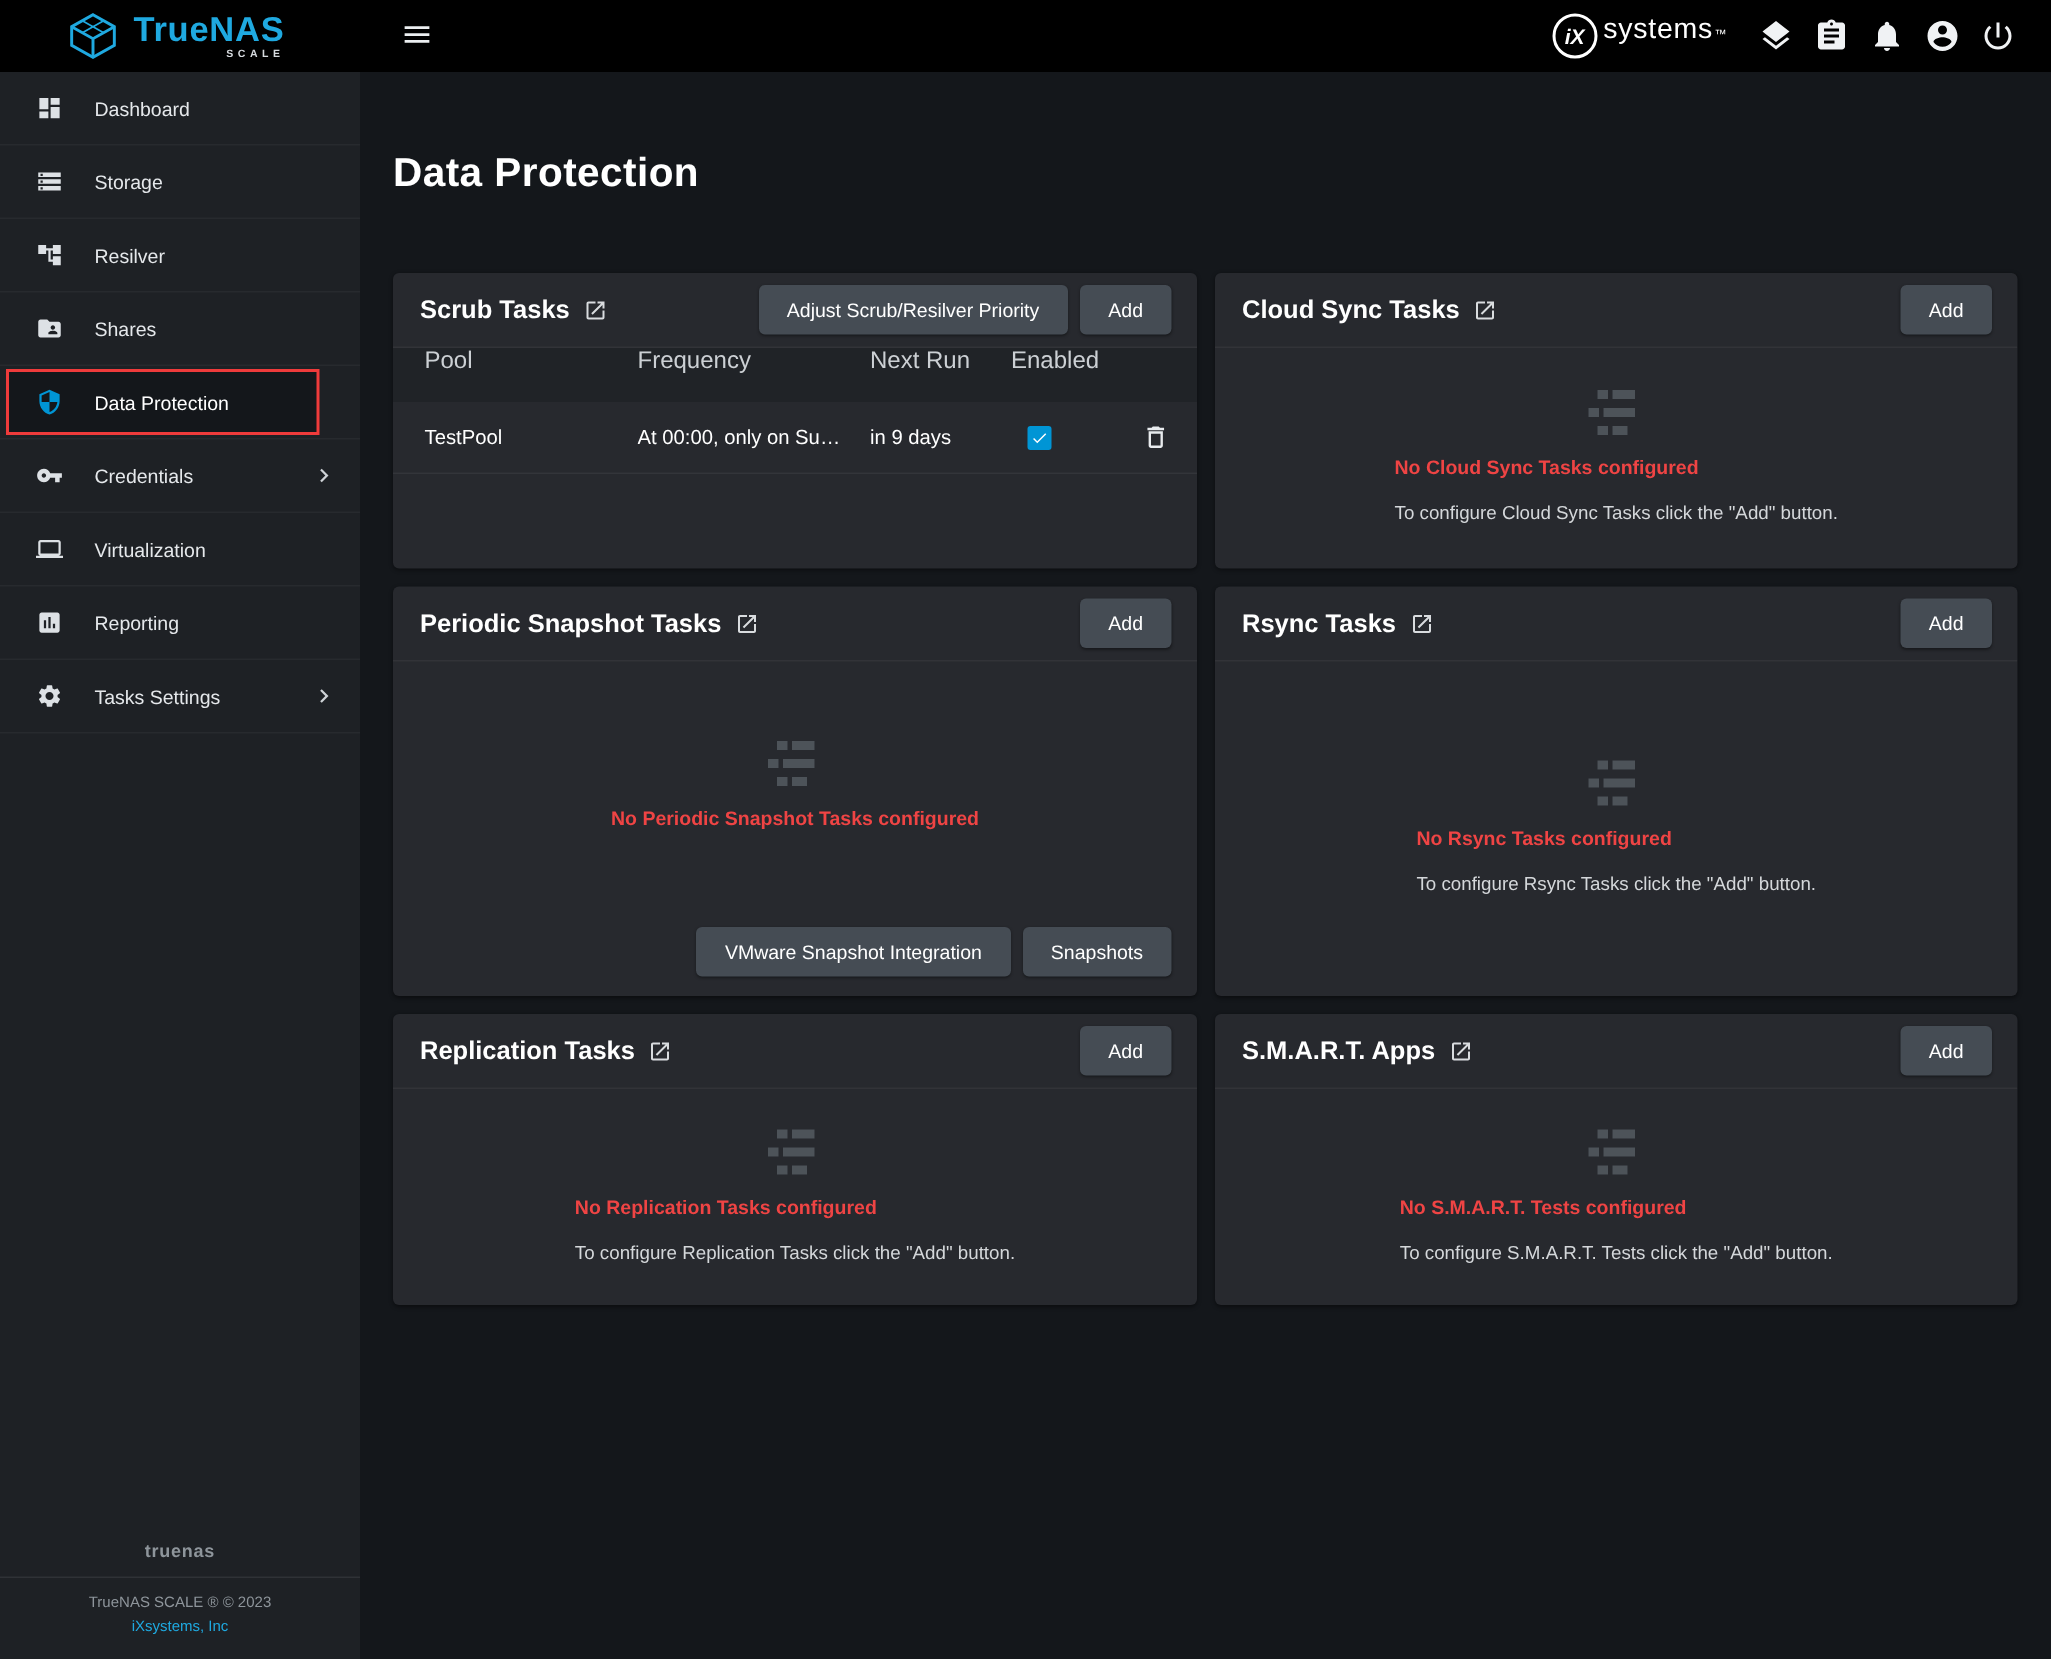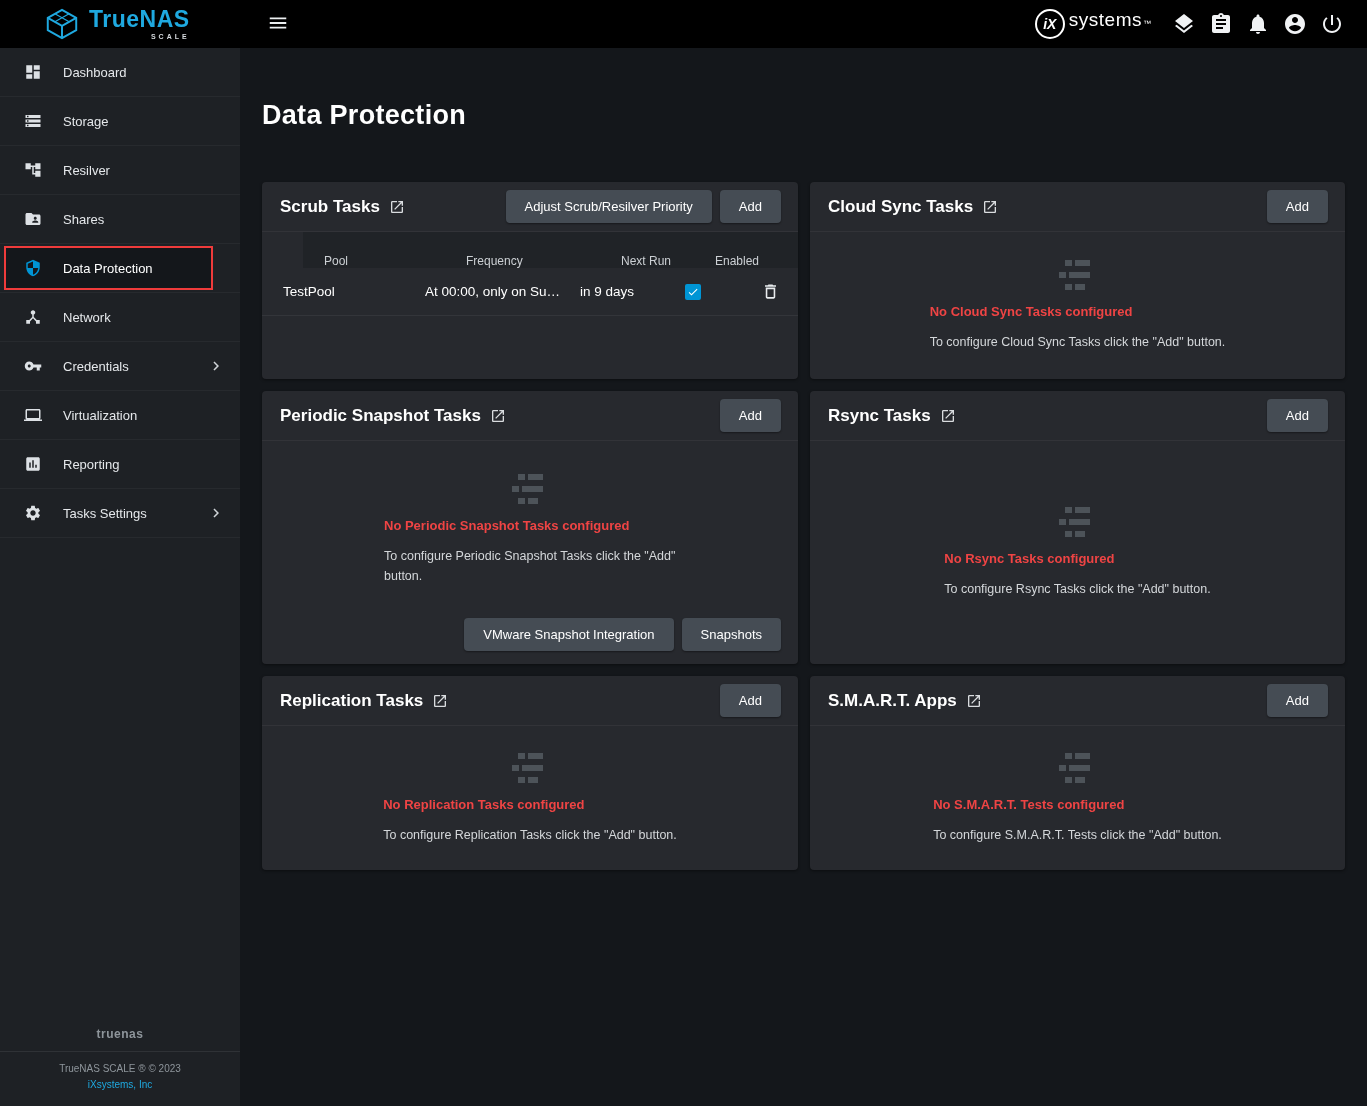--- a/index.html
+++ b/index.html
@@ -49,21 +49,21 @@
   .card { background:#27292e; border-radius:4px; display:flex; flex-direction:column; overflow:hidden; box-shadow:0 1px 3px rgba(0,0,0,.45); }
   .card-header { height:50px; flex:none; display:flex; align-items:center; padding:0 17px 0 18px; border-bottom:1px solid rgba(255,255,255,.05); }
   .card-title { font-size:17px; font-weight:700; color:#fff; display:flex; align-items:center; gap:9px; cursor:pointer; }
   .ext-icon { display:flex; }
   .ext-icon svg { width:16px; height:16px; fill:#d9dcdf; }
   .header-actions { margin-left:auto; display:flex; gap:8px; }
   .btn { background:#454c54; color:#fff; font-size:13px; font-weight:500; border:none; border-radius:4px; height:33px; padding:0 19px;
          font-family:inherit; cursor:pointer; box-shadow:0 1px 2px rgba(0,0,0,.4); white-space:nowrap; }
 
   
-  .table-header { height:36px; flex:none; background:#202327; display:flex; align-items:flex-end; font-size:12px; color:#ccd0d4;margin-left:41px; }
+  .table-header { height:36px; flex:none; background:#202327; display:flex; align-items:flex-start; font-size:16px; color:#ccd0d4; }
   .table-row { height:48px; flex:none; display:flex; align-items:center; font-size:13.5px; color:#fff;
                border-bottom:1px solid rgba(255,255,255,.06); cursor:pointer; }
   .col { flex:none; }
   .col-pool { width:163px; padding-left:21px; }
   .col-freq { width:155px; overflow:hidden; white-space:nowrap; text-overflow:ellipsis; padding-right:6px; }
   .col-next { width:94px; }
   .col-enabled { flex:1 1 auto; display:flex; align-items:center; }
   .col-actions { width:56px; display:flex; justify-content:flex-end; padding-right:18px; }
   .checkbox { width:16px; height:16px; border-radius:2px; margin-left:11px; display:flex; align-items:center; justify-content:center;
               background:#3a4047; cursor:pointer; }
@@ -181,28 +181,20 @@
     <span class="nav-icon">
         <svg viewBox="0 0 24 24">
           <path d="M12 1L3 5v6c0 5.55 3.84 10.74 9 12 5.16-1.26 9-6.45 9-12V5l-9-4zm0 10.99h7c-.53 4.12-3.28 7.79-7 8.94V12H5V6.3l7-3.11v8.8z"></path>
         </svg>
       </span>
     <span class="nav-label">Data Protection</span>
   </div>
   <div class="nav-item">
     <span class="nav-icon">
         <svg viewBox="0 0 24 24">
-          <path d="M17 16l-4-4V8.82C14.16 8.4 15 7.3 15 6c0-1.66-1.34-3-3-3S9 4.34 9 6c0 1.3.84 2.4 2 2.82V12l-4 4H3v5h5v-3.05l4-4.2 4 4.2V21h5v-5h-4z"></path>
-        </svg>
-      </span>
-    <span class="nav-label">Network</span>
-  </div>
-  <div class="nav-item">
-    <span class="nav-icon">
-        <svg viewBox="0 0 24 24">
           <path d="M12.65 10C11.83 7.67 9.61 6 7 6c-3.31 0-6 2.69-6 6s2.69 6 6 6c2.61 0 4.83-1.67 5.65-4H17v4h4v-4h2v-4H12.65zM7 14c-1.1 0-2-.9-2-2s.9-2 2-2 2 .9 2 2-.9 2-2 2z"></path>
         </svg>
       </span>
     <span class="nav-label">Credentials</span>
     <span class="nav-chevron"><svg viewBox="0 0 24 24">
           <path d="M10 6L8.59 7.41 13.17 12l-4.58 4.59L10 18l6-6z"></path>
         </svg></span>
   </div>
   <div class="nav-item">
     <span class="nav-icon">
@@ -344,21 +336,20 @@
                 <rect x="11" y="1" width="7" height="6"></rect>
                 <rect x="21" y="1" width="15" height="6"></rect>
                 <rect x="5" y="13" width="7" height="6"></rect>
                 <rect x="15" y="13" width="21" height="6"></rect>
                 <rect x="11" y="25" width="7" height="6"></rect>
                 <rect x="21" y="25" width="10" height="6"></rect>
               </svg>
             </span>
           <div class="empty-text">
             <div class="empty-title">No Periodic Snapshot Tasks configured</div>
-            <div class="empty-hint">To configure Periodic Snapshot Tasks click the "Add" button.</div>
           </div>
         </div>
         <div class="card-footer">
           <button class="btn">VMware Snapshot Integration</button>
           <button class="btn">Snapshots</button>
         </div>
       </div>
     </section>
 
     <section class="card">

